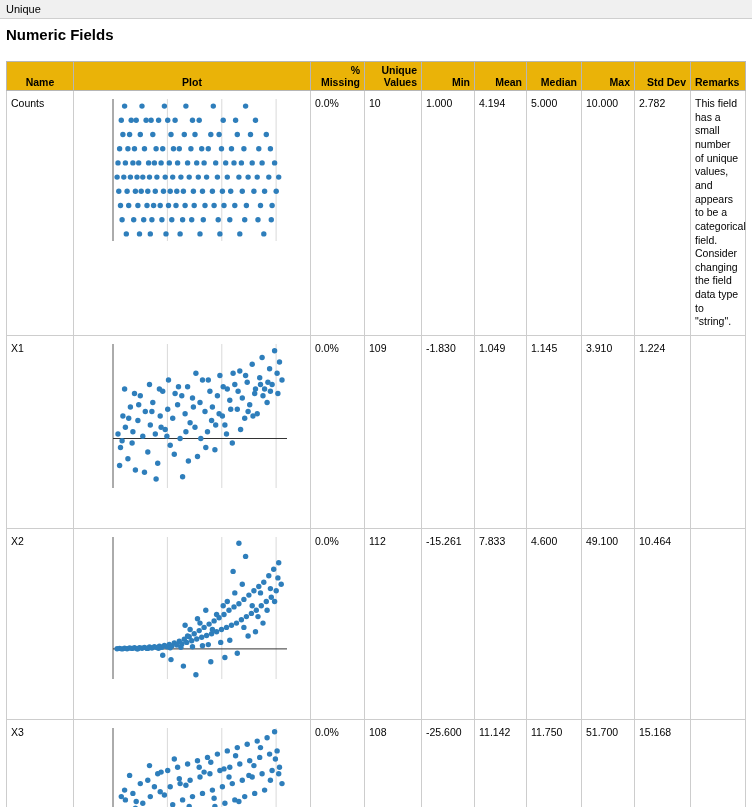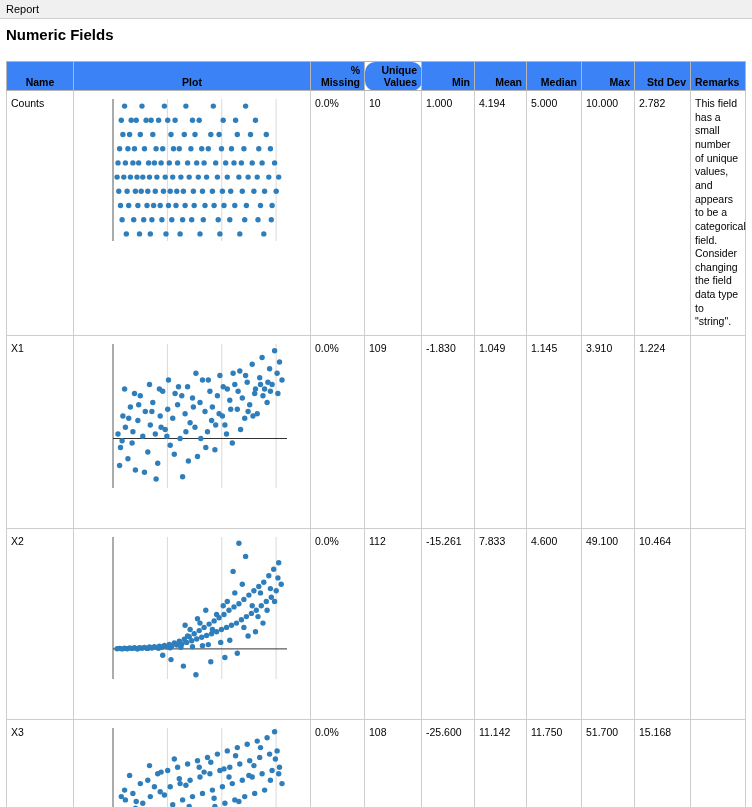--- a/index.html
+++ b/index.html
@@ -31,41 +31,41 @@
     color: #000;
     margin: 7px 0 18px 6px;
   }
   table.grid {
     border-collapse: collapse;
     width: 740px;
     margin-left: 6px;
     table-layout: fixed;
   }
   table.grid th {
-    background: #3b82f6;
+    background: #eab308;
     border: 1px solid #b6b6b6;
     font-size: 10.5px;
     font-weight: bold;
     color: #000;
     padding: 2px 4px;
     vertical-align: bottom;
     line-height: 1.15;
   }
   table.grid td {
     border: 1px solid #cdcdcd;
     border-top: none;
     font-size: 10.5px;
     color: #000;
     padding: 6px 4px;
     vertical-align: top;
   }
   .col-name { width: 58px; text-align: center; }
   .col-plot { width: 228px; text-align: center; }
   .col-missing { width: 45px; text-align: right; }
-  .col-unique { width: 48px; text-align: right; border-radius: 10px; }
+  .col-unique { width: 48px; text-align: right; }
   .col-min { width: 44px; text-align: right; }
   .col-mean { width: 43px; text-align: right; margin-left: 8px; }
   .col-median { width: 46px; text-align: right; }
   .col-max { width: 44px; text-align: right; }
   .col-std { width: 47px; text-align: right; }
   .col-remarks { text-align: left; }
   td.num { text-align: left; }
   td.remarks { font-size: 10.5px; line-height: 1.3; }
   .plotcell { padding: 0 !important; }
   .plotwrap {
@@ -78,21 +78,21 @@
   .row-x2 td { height: 178px; }
   .row-x3 td { height: 172px; }
   .namecell { white-space: nowrap; }
 </style>
 </head>
 <body>
 
 <div id="page">
 
   <div class="titlebar">
-    <span>Report</span>
+    <span>Unique</span>
   </div>
 
   <div class="page-title">Numeric Fields</div>
 
   <table class="grid">
     <thead>
       <tr>
         <th class="col-name">Name</th>
         <th class="col-plot">Plot</th>
         <th class="col-missing">% Missing</th>

